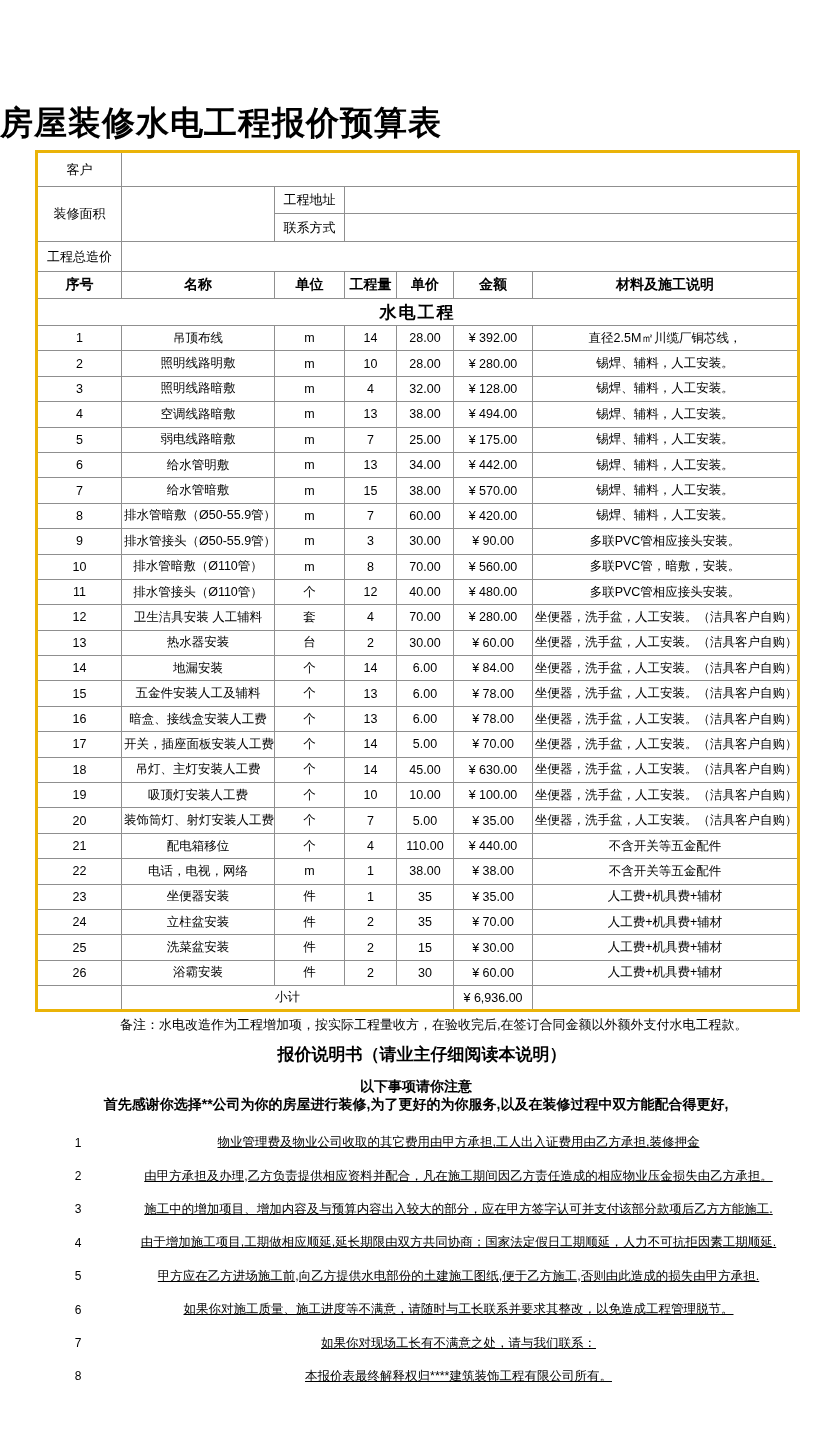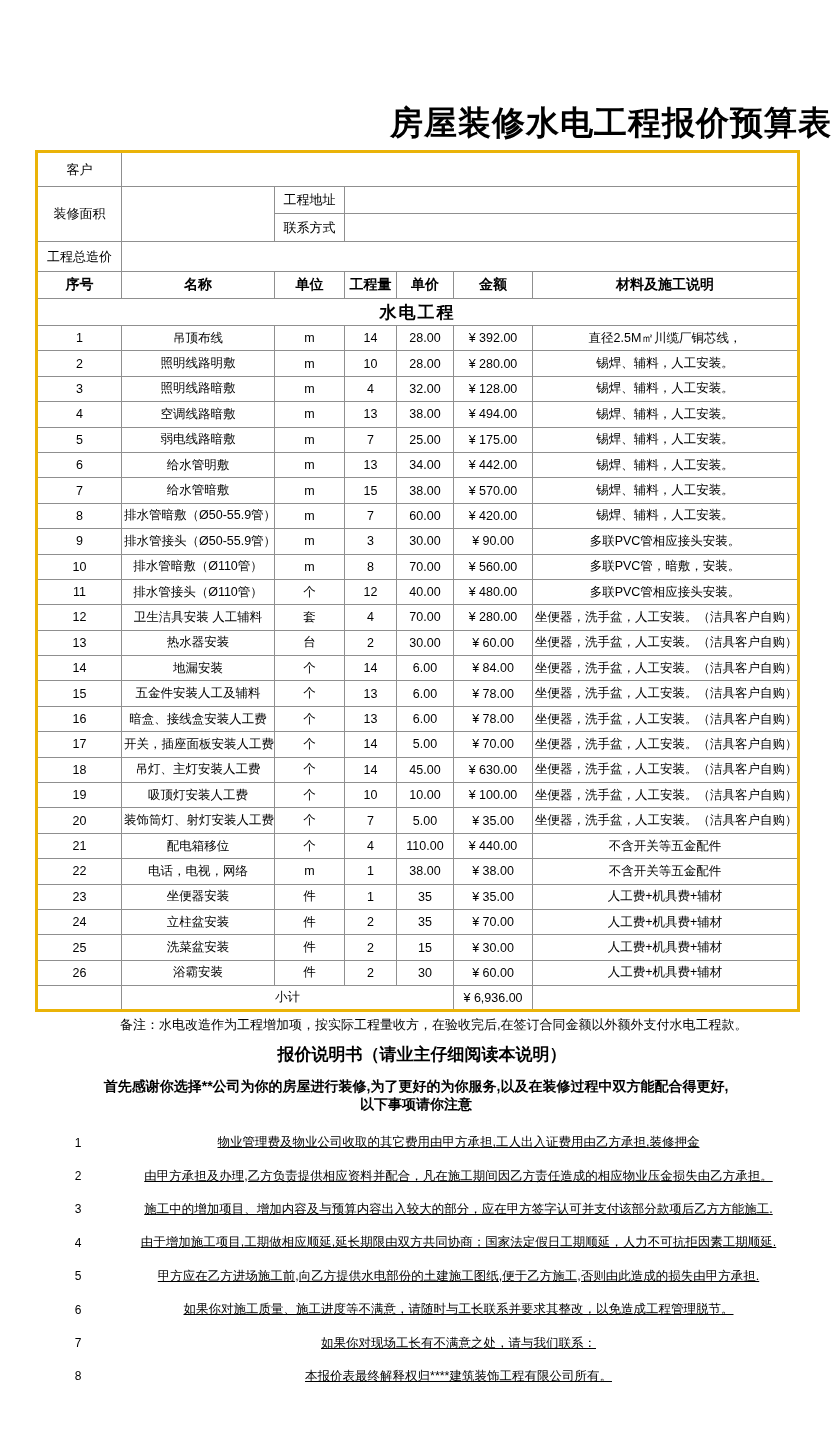--- a/index.html
+++ b/index.html
@@ -5,21 +5,21 @@
   * { box-sizing: border-box; }
   html,body { margin:0; padding:0; }
   body {
     width:832px; height:1435px;
     background:#ffffff; color:#000;
     font-family:"Liberation Sans", sans-serif;
     position:relative; overflow:hidden;
   }
   .title {
     position:absolute; top:101px; left:0; width:832px;
-    text-align:right; font-size:33px; font-weight:700; letter-spacing:1px;
+    text-align:left; font-size:33px; font-weight:700; letter-spacing:1px;
     margin:0;
   }
   table.quote {
     position:absolute; left:35px; top:150px; width:762px;
     border-collapse:collapse; table-layout:fixed;
     border:3px solid #eab308;
   }
   td, th {
     border:1px solid #8f8f8f;
     text-align:center; vertical-align:middle;
@@ -351,22 +351,22 @@
       <td></td>
     </tr>
   </tbody>
 </table>
 
 <div class="remark">备注：水电改造作为工程增加项，按实际工程量收方，在验收完后,在签订合同金额以外额外支付水电工程款。</div>
 
 <div class="stmt-heading">报价说明书（请业主仔细阅读本说明）</div>
 
 <div class="stmt-intro">
+  <div>以下事项请你注意</div>
   <div>首先感谢你选择**公司为你的房屋进行装修,为了更好的为你服务,以及在装修过程中双方能配合得更好,</div>
-  <div>以下事项请你注意</div>
 </div>
 
 <div class="notices" id="notices">
     <div class="notice-item">
       <span class="notice-num">1</span>
       <div class="notice-text">物业管理费及物业公司收取的其它费用由甲方承担,工人出入证费用由乙方承担,装修押金</div>
     </div>
     <div class="notice-item">
       <span class="notice-num">2</span>
       <div class="notice-text">由甲方承担及办理,乙方负责提供相应资料并配合，凡在施工期间因乙方责任造成的相应物业压金损失由乙方承担。</div>

